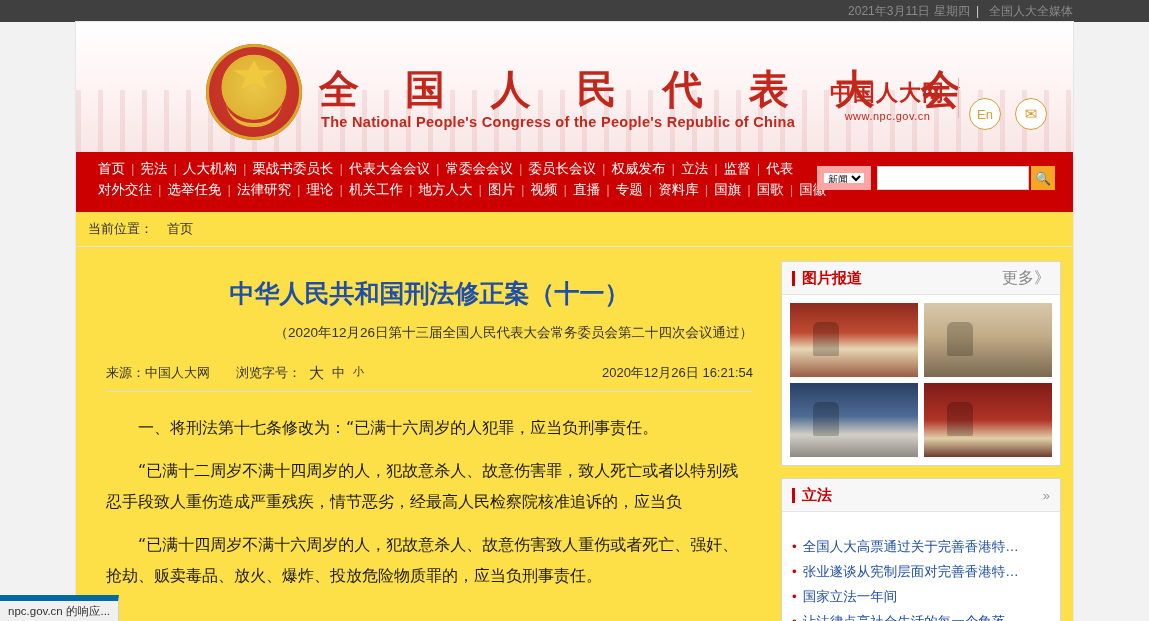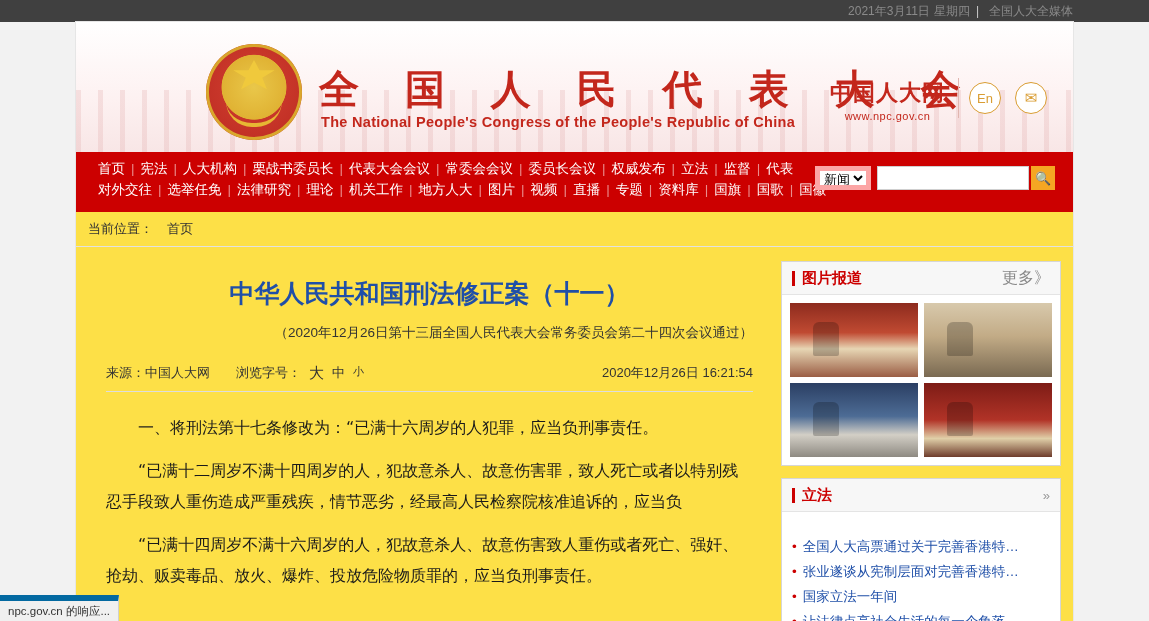--- a/index.html
+++ b/index.html
@@ -112,21 +112,21 @@
     font-size: 11px; color: #c3271c; letter-spacing: .5px; margin-top: 2px;
   }
   .logo-divider {
     position: absolute;
     right: 114px; top: 56px;
     width: 1px; height: 40px;
     background: #e0b6b0;
   }
   .circle-btn {
     position: absolute;
-    top: 60px;
+    top: 76px;
     width: 30px; height: 30px;
     border-radius: 50%;
     border: 1px solid #d99d33;
     color: #d99d33;
     display: flex; align-items: center; justify-content: center;
     font-size: 13px;
     background: #fff;
     cursor: pointer;
   }
   .circle-btn.en { right: 72px; }
@@ -156,22 +156,22 @@
   }
   .nav-sep { color: #ea8d8d; }
   .nav-search {
     position: absolute;
     right: 18px; top: 14px;
     display: flex;
     align-items: center;
   }
   .nav-search select {
     height: 24px;
-    font-size: 13px;
-    border: 5px solid #fca5a5;
+    font-size: 10px;
+    border: 7px solid #fca5a5;
     background: #fff;
     color: #000;
   }
   .nav-search input {
     height: 22px;
     width: 142px;
     border: 1px solid #cfcfcf;
     margin-left: 6px;
     padding: 0 4px;
     font-size: 12px;

